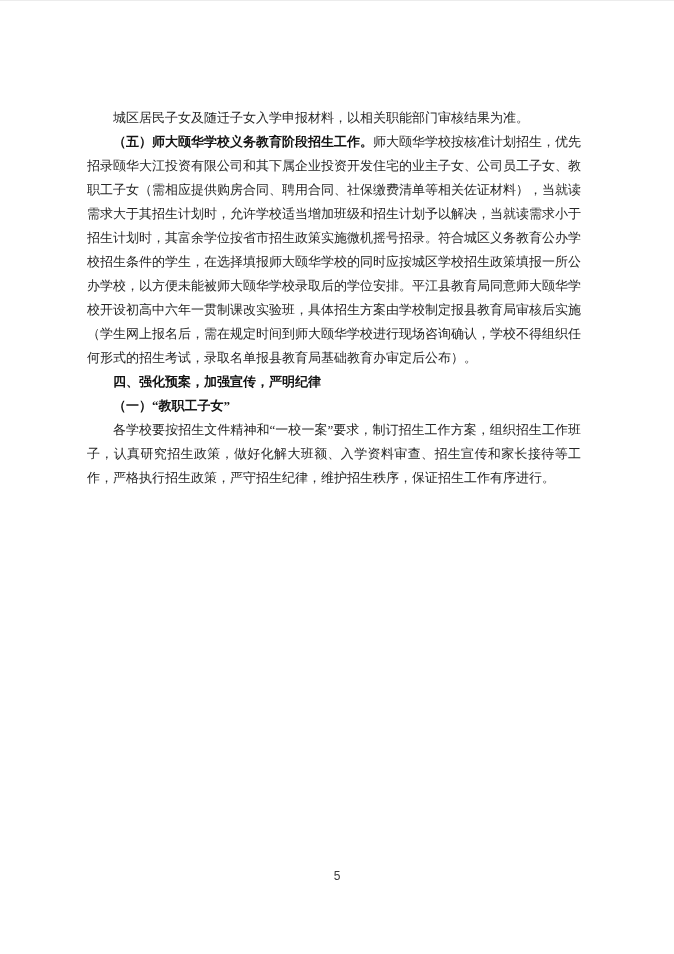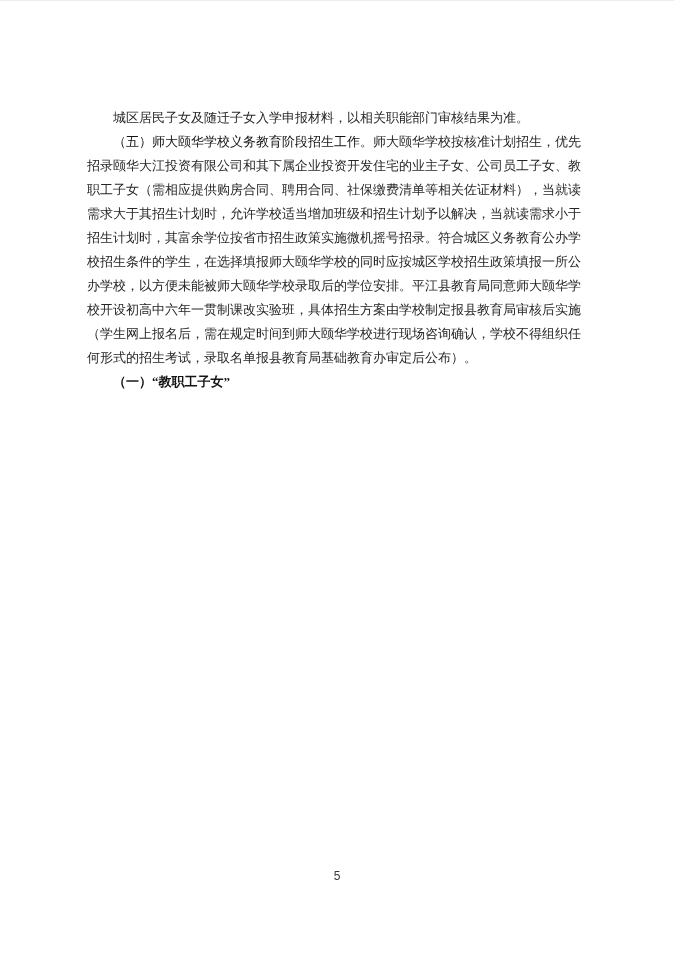--- a/index.html
+++ b/index.html
@@ -26,21 +26,21 @@
     line-height: 24px;
     color: #262626;
     text-align: justify;
   }
   .para {
     margin: 0;
     text-indent: 2em;
     text-justify: inter-character;
   }
   .lead-bold {
-    font-weight: normal;
+    font-weight: bold;
     color: #141414;
   }
   .heading-hei {
     font-weight: bold;
     color: #111111;
     font-family: "Liberation Sans", "DejaVu Sans", sans-serif;
   }
   .heading-sub {
     font-weight: bold;
     color: #141414;
@@ -59,20 +59,22 @@
 </head>
 <body>
 
 <div class="page">
   <div class="text-block">
 
     <p class="para">城区居民子女及随迁子女入学申报材料，以相关职能部门审核结果为准。</p>
 
     <p class="para"><span class="lead-bold">（五）师大颐华学校义务教育阶段招生工作。</span><span>师大颐华学校按核准计划招生，优先招录颐华大江投资有限公司和其下属企业投资开发住宅的业主子女、公司员工子女、教职工子女（需相应提供购房合同、聘用合同、社保缴费清单等相关佐证材料），当就读需求大于其招生计划时，允许学校适当增加班级和招生计划予以解决，当就读需求小于招生计划时，其富余学位按省市招生政策实施微机摇号招录。符合城区义务教育公办学校招生条件的学生，在选择填报师大颐华学校的同时应按城区学校招生政策填报一所公办学校，以方便未能被师大颐华学校录取后的学位安排。平江县教育局同意师大颐华学校开设初高中六年一贯制课改实验班，具体招生方案由学校制定报县教育局审核后实施（学生网上报名后，需在规定时间到师大颐华学校进行现场咨询确认，学校不得组织任何形式的招生考试，录取名单报县教育局基础教育办审定后公布）。</span></p>
 
+    <p class="para heading-hei">四、强化预案，加强宣传，严明纪律</p>
 
     <p class="para heading-sub">（一）“教职工子女”</p>
 
+    <p class="para">各学校要按招生文件精神和“一校一案”要求，制订招生工作方案，组织招生工作班子，认真研究招生政策，做好化解大班额、入学资料审查、招生宣传和家长接待等工作，严格执行招生政策，严守招生纪律，维护招生秩序，保证招生工作有序进行。</p>
 
   </div>
 
   <div class="page-number">5</div>
 </div>
 
 </body></html>

